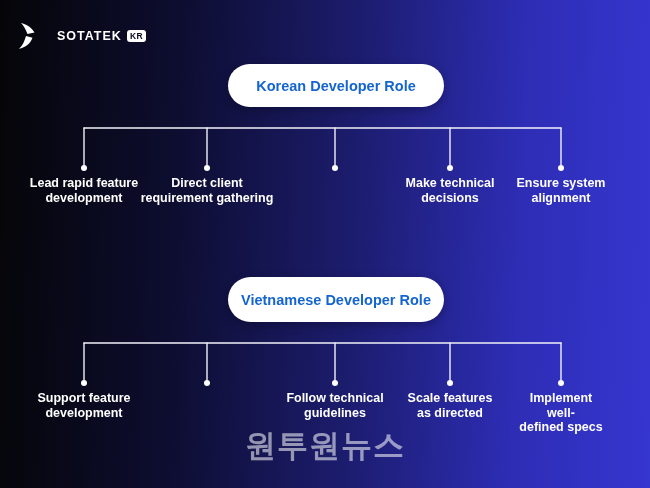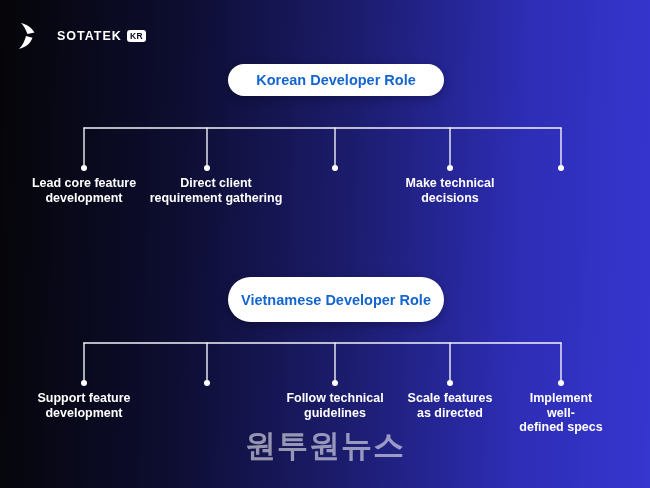--- a/index.html
+++ b/index.html
@@ -14,31 +14,31 @@
   .logo{position:absolute;left:19px;top:23px;display:flex;align-items:center;gap:5px;}
   .logo svg{display:block;}
   .logo .brand{color:#ffffff;font-size:12.5px;font-weight:700;letter-spacing:1px;margin-left:16px;}
   .logo .badge{background:#ffffff;color:#0a0a22;font-size:8.5px;font-weight:800;
     border-radius:3px;padding:2px 3px;letter-spacing:.5px;line-height:1;}
   
   .pill{position:absolute;left:228px;width:216px;background:#ffffff;border-radius:23px;
     display:flex;align-items:center;justify-content:center;
     box-shadow:0 3px 10px rgba(0,0,10,.28);}
   .pill span{color:#1565d0;font-size:14.5px;font-weight:700;}
-  .pill.korean{top:64px;height:32px;}
+  .pill.korean{top:64px;height:43px;}
   .pill.vietnamese{top:277px;height:45px;}
   
   .tree{position:absolute;left:0;width:650px;height:115px;}
   .tree.t1{top:127px;}
   .tree.t2{top:342px;}
   .tree svg{position:absolute;left:0;top:0;}
   .node-label{position:absolute;top:49px;transform:translateX(-50%);
     color:#ffffff;font-size:12.5px;font-weight:700;line-height:14.5px;
     text-align:center;white-space:pre-line;}
-  .nx1{left:84px;} .nx2{left:216px;} .nx3{left:335px;} .nx4{left:450px;} .nx5{left:561px;}
+  .nx1{left:84px;} .nx2{left:207px;} .nx3{left:335px;} .nx4{left:450px;} .nx5{left:561px;}
   
   .watermark{position:absolute;left:50%;top:425px;transform:translateX(-50%);
     color:rgba(255,255,255,0.55);font-size:31px;font-weight:700;letter-spacing:1px;
     white-space:nowrap;}
 </style>
 </head>
 <body>
 
 <div class="stage">
 
@@ -68,26 +68,28 @@
           <path d="M561 1 V38"></path>
       </g>
       <g fill="#ffffff">
         <circle cx="84" cy="41" r="3"></circle>
           <circle cx="207" cy="41" r="3"></circle>
           <circle cx="335" cy="41" r="3"></circle>
         <circle cx="450" cy="41" r="3"></circle>
           <circle cx="561" cy="41" r="3"></circle>
       </g>
     </svg>
-    <div class="node-label nx1">Lead core feature
+    <div class="node-label nx1">Lead rapid feature
 development</div>
     <div class="node-label nx2">Direct client
 requirement gathering</div>
     <div class="node-label nx4">Make technical
 decisions</div>
+    <div class="node-label nx5">Ensure system
+alignment</div>
   </div>
 
   <div class="pill vietnamese">
     <span>Vietnamese Developer Role</span>
   </div>
 
   <div class="tree t2">
     <svg width="650" height="46" viewBox="0 0 650 46">
       <g stroke="#f2f2fa" stroke-width="1.4" fill="none" stroke-linecap="round">
         <path d="M84 1 H561"></path>

